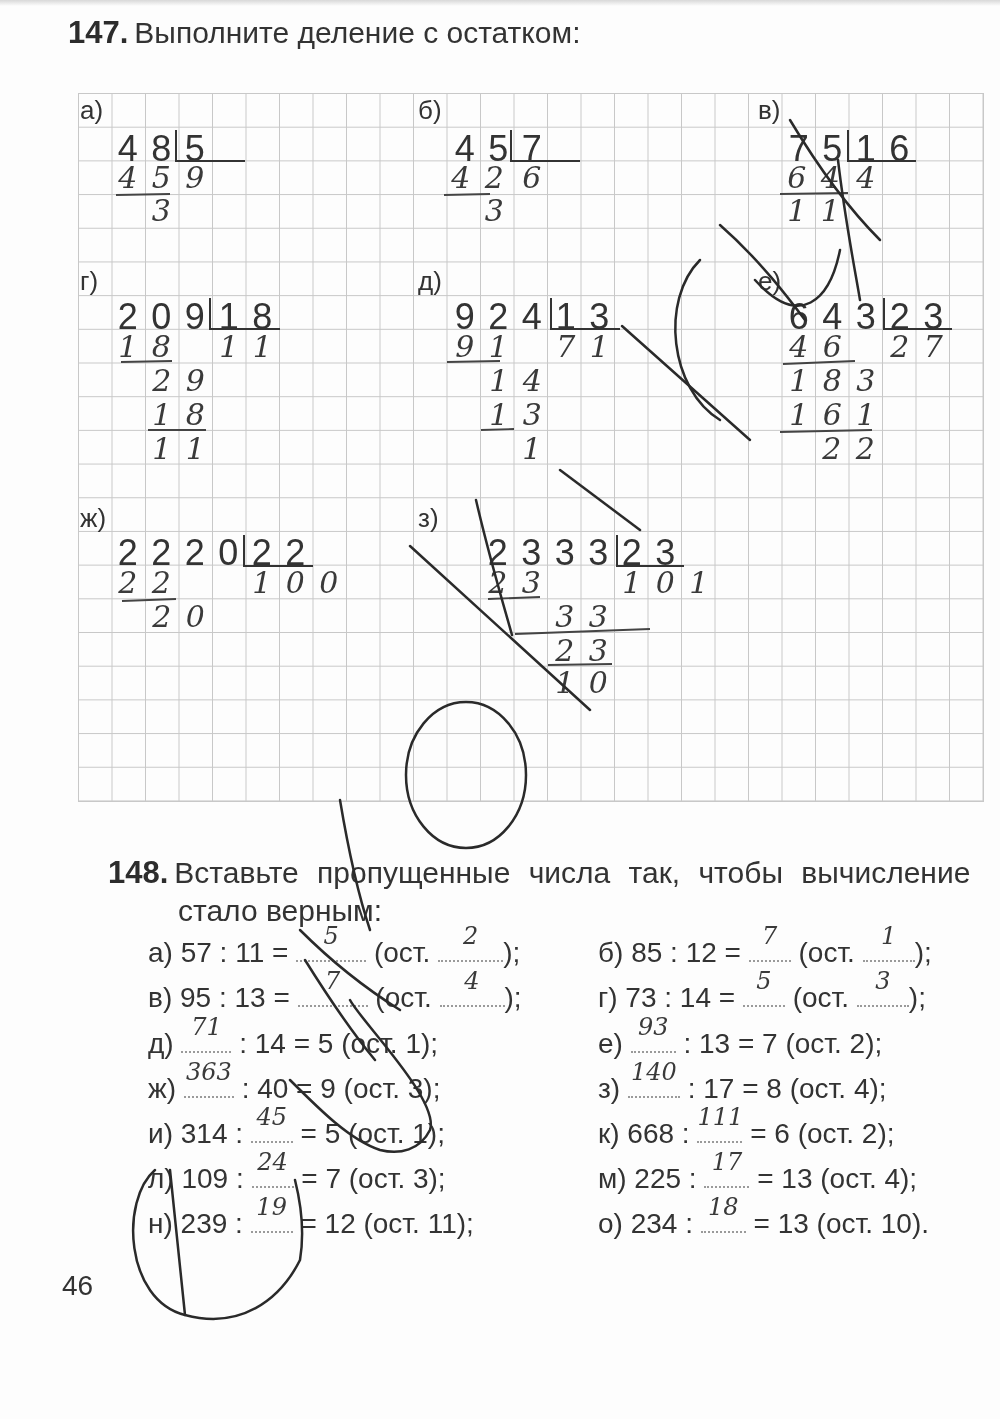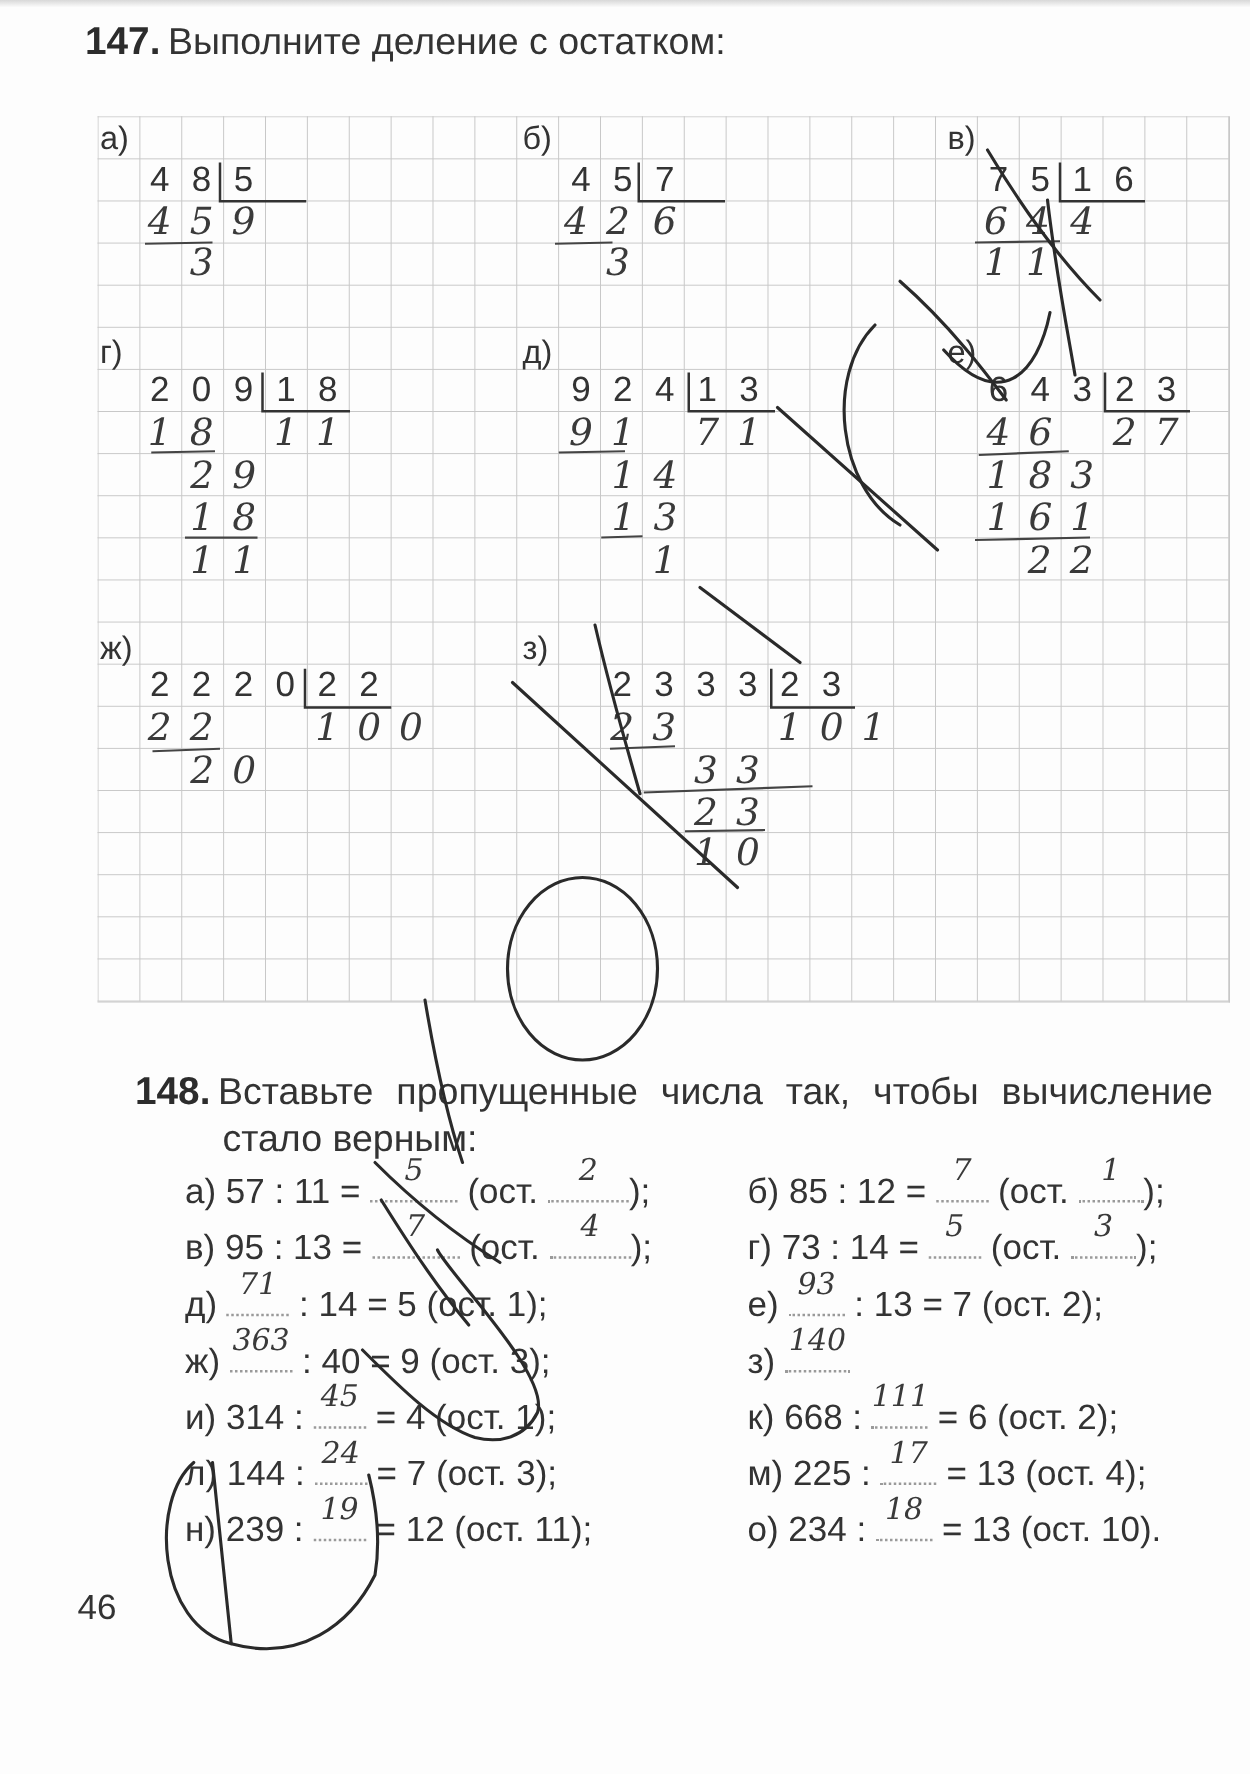--- a/index.html
+++ b/index.html
@@ -7,21 +7,21 @@
   .topline{position:absolute;left:0;top:0;width:1000px;height:6px;background:linear-gradient(#d8d8d8,#fdfdfd);}
   .ex-head{position:absolute;font-size:30px;line-height:34px;color:#333;}
   .ex-num{font-weight:bold;font-size:31px;margin-right:6px;color:#2c2c2c;}
   .grid{position:absolute;left:78px;top:93px;width:905px;height:708px;
     background-image:
       linear-gradient(to right,#c8c8c8 1px,transparent 1px),
       linear-gradient(to bottom,#c8c8c8 1px,transparent 1px);
     background-size:33.5px 33.7px;
     border-right:1px solid #c8c8c8;border-bottom:1px solid #c8c8c8;}
   .lbl{position:absolute;font-size:26px;color:#333;}
-  .pd{position:absolute;font-size:28px;color:#333;letter-spacing:0;}
+  .pd{position:absolute;font-size:36px;color:#333;letter-spacing:0;}
   .pd span{display:inline-block;width:33.5px;text-align:center;}
   .hw{position:absolute;font-family:"DejaVu Serif",serif;font-style:italic;font-size:30px;color:#3a3a3a;}
   .hw span{display:inline-block;width:33.5px;text-align:center;}
   .row148{position:absolute;font-size:28px;color:#333;white-space:nowrap;}
   .dots{display:inline-block;border-bottom:2px dotted #9a9a9a;position:relative;height:22px;vertical-align:baseline;text-align:center;}
   .dots .ans{position:absolute;left:0;right:0;top:-16px;font-family:"DejaVu Serif",serif;font-style:italic;font-size:24px;color:#3a3a3a;}
   .pagenum{position:absolute;left:62px;top:1270px;font-size:28px;color:#333;}
   svg.overlay{position:absolute;left:0;top:0;pointer-events:none;}
 </style>
 </head>
@@ -125,24 +125,24 @@
   <span>: 14 = 5 (ост. 1);</span>
 </div>
 <div class="row148" style="left:148px;top:1073px;">
   <span>ж)</span>
   <span class="dots" style="width:50px;"><span class="ans">363</span></span>
   <span>: 40 = 9 (ост. 3);</span>
 </div>
 <div class="row148" style="left:148px;top:1118px;">
   <span>и)</span> <span>314 :</span>
   <span class="dots" style="width:42px;"><span class="ans">45</span></span>
-  <span>= 4 (ост. 1);</span>
+  <span>= 5 (ост. 1);</span>
 </div>
 <div class="row148" style="left:148px;top:1163px;">
-  <span>л)</span> <span>144 :</span>
+  <span>л)</span> <span>109 :</span>
   <span class="dots" style="width:42px;"><span class="ans">24</span></span>
   <span>= 7 (ост. 3);</span>
 </div>
 <div class="row148" style="left:148px;top:1208px;">
   <span>н)</span> <span>239 :</span>
   <span class="dots" style="width:42px;"><span class="ans">19</span></span>
   <span>= 12 (ост. 11);</span>
 </div>
 
 <div class="row148" style="left:598px;top:937px;">
@@ -158,20 +158,21 @@
   <span class="dots" style="width:52px;"><span class="ans">3</span></span><span>);</span>
 </div>
 <div class="row148" style="left:598px;top:1028px;">
   <span>е)</span>
   <span class="dots" style="width:45px;"><span class="ans">93</span></span>
   <span>: 13 = 7 (ост. 2);</span>
 </div>
 <div class="row148" style="left:598px;top:1073px;">
   <span>з)</span>
   <span class="dots" style="width:52px;text-decoration:underline;"><span class="ans">140</span></span>
+  <span>: 17 = 8 (ост. 4);</span>
 </div>
 <div class="row148" style="left:598px;top:1118px;">
   <span>к)</span> <span>668 :</span>
   <span class="dots" style="width:45px;"><span class="ans">111</span></span>
   <span>= 6 (ост. 2);</span>
 </div>
 <div class="row148" style="left:598px;top:1163px;">
   <span>м)</span> <span>225 :</span>
   <span class="dots" style="width:45px;"><span class="ans">17</span></span>
   <span>= 13 (ост. 4);</span>

